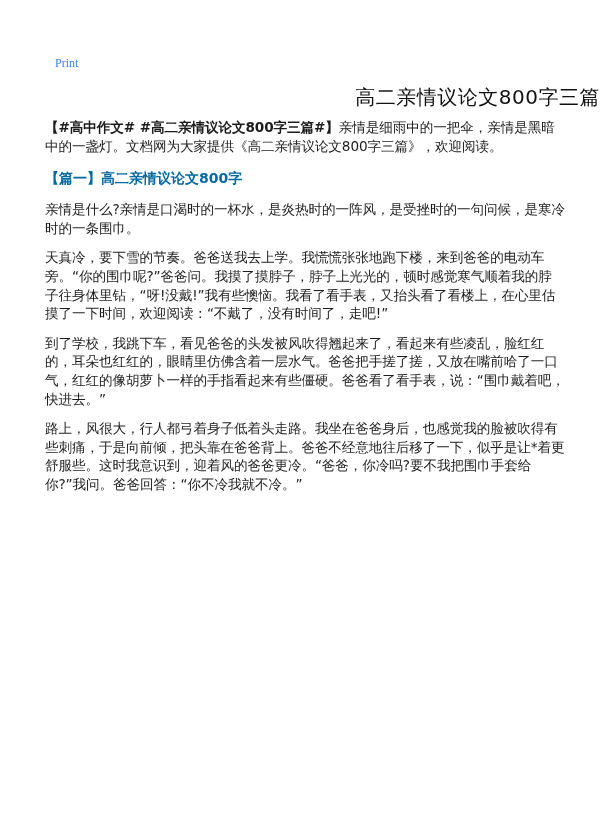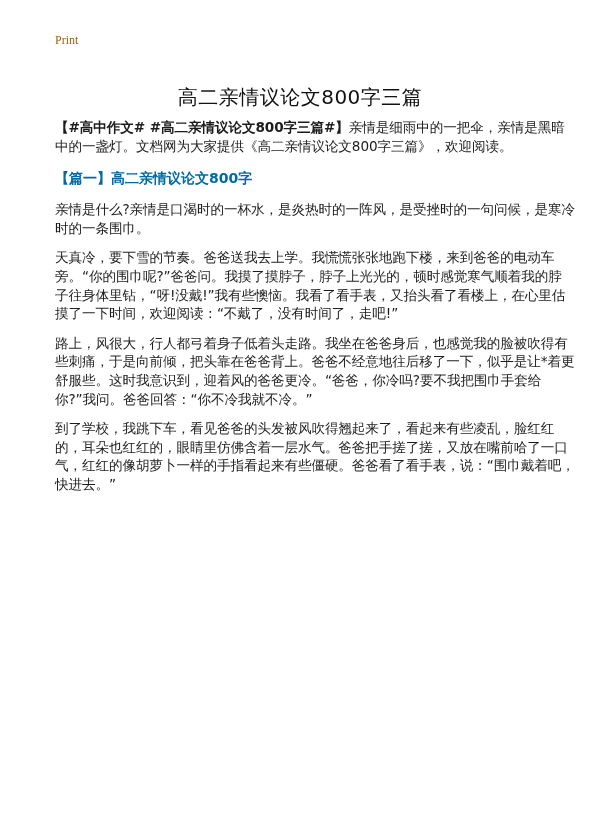--- a/index.html
+++ b/index.html
@@ -1,37 +1,37 @@
 <!DOCTYPE html>
 <html><head>
 <meta charset="utf-8">
 <style>
   html, body { margin:0; padding:0; background:#ffffff; }
   body { width:600px; height:828px; overflow:hidden; position:relative;
          font-family:"DejaVu Sans","Liberation Sans",sans-serif; color:#1a1a1a; }
-  .print { position:absolute; left:55px; top:33px; font-family:"Liberation Serif","DejaVu Serif",serif;
-           font-size:12px; color:#a16207; }
-  .title { position:absolute; left:0; width:600px; top:84px; text-align:center;
+  .print { position:absolute; left:55px; top:56px; font-family:"Liberation Serif","DejaVu Serif",serif;
+           font-size:12px; color:#3b82f6; }
+  .title { position:absolute; left:0; width:600px; top:84px; text-align:right;
            font-size:20px; color:#111; letter-spacing:0.5px; }
-  .content { position:absolute; left:55px; top:118px; width:520px; }
+  .content { position:absolute; left:45px; top:118px; width:520px; }
   p { margin:0 0 11px 0; font-size:13.6px; line-height:18.6px; color:#1c1c1c; letter-spacing:-0.1px; }
   .intro-tag { font-weight:bold; }
   h2 { margin:0 0 12px 0; font-size:14px; font-weight:bold; line-height:20px; color:#0369a1; }
   .gap-sm { height:2px; }
 </style>
 </head>
 <body>
 
 <div class="print">Print</div>
 
 <div class="title">高二亲情议论文800字三篇</div>
 
 <div class="content">
   <p><span class="intro-tag">【#高中作文# #高二亲情议论文800字三篇#】</span><span>亲情是细雨中的一把伞，亲情是黑暗中的一盏灯。文档网为大家提供《高二亲情议论文800字三篇》，欢迎阅读。</span></p>
 
   <div class="gap-sm"></div>
   <h2>【篇一】高二亲情议论文800字</h2>
   <p>亲情是什么?亲情是口渴时的一杯水，是炎热时的一阵风，是受挫时的一句问候，是寒冷时的一条围巾。</p>
   <p>天真冷，要下雪的节奏。爸爸送我去上学。我慌慌张张地跑下楼，来到爸爸的电动车旁。“你的围巾呢?”爸爸问。我摸了摸脖子，脖子上光光的，顿时感觉寒气顺着我的脖子往身体里钻，“呀!没戴!”我有些懊恼。我看了看手表，又抬头看了看楼上，在心里估摸了一下时间，欢迎阅读：“不戴了，没有时间了，走吧!”</p>
+  <p>到了学校，我跳下车，看见爸爸的头发被风吹得翘起来了，看起来有些凌乱，脸红红的，耳朵也红红的，眼睛里仿佛含着一层水气。爸爸把手搓了搓，又放在嘴前哈了一口气，红红的像胡萝卜一样的手指看起来有些僵硬。爸爸看了看手表，说：“围巾戴着吧，快进去。”</p>
   <p>路上，风很大，行人都弓着身子低着头走路。我坐在爸爸身后，也感觉我的脸被吹得有些刺痛，于是向前倾，把头靠在爸爸背上。爸爸不经意地往后移了一下，似乎是让*着更舒服些。这时我意识到，迎着风的爸爸更冷。“爸爸，你冷吗?要不我把围巾手套给你?”我问。爸爸回答：“你不冷我就不冷。”</p>
-  <p>到了学校，我跳下车，看见爸爸的头发被风吹得翘起来了，看起来有些凌乱，脸红红的，耳朵也红红的，眼睛里仿佛含着一层水气。爸爸把手搓了搓，又放在嘴前哈了一口气，红红的像胡萝卜一样的手指看起来有些僵硬。爸爸看了看手表，说：“围巾戴着吧，快进去。”</p>
 
 </div>
 
 </body></html>

